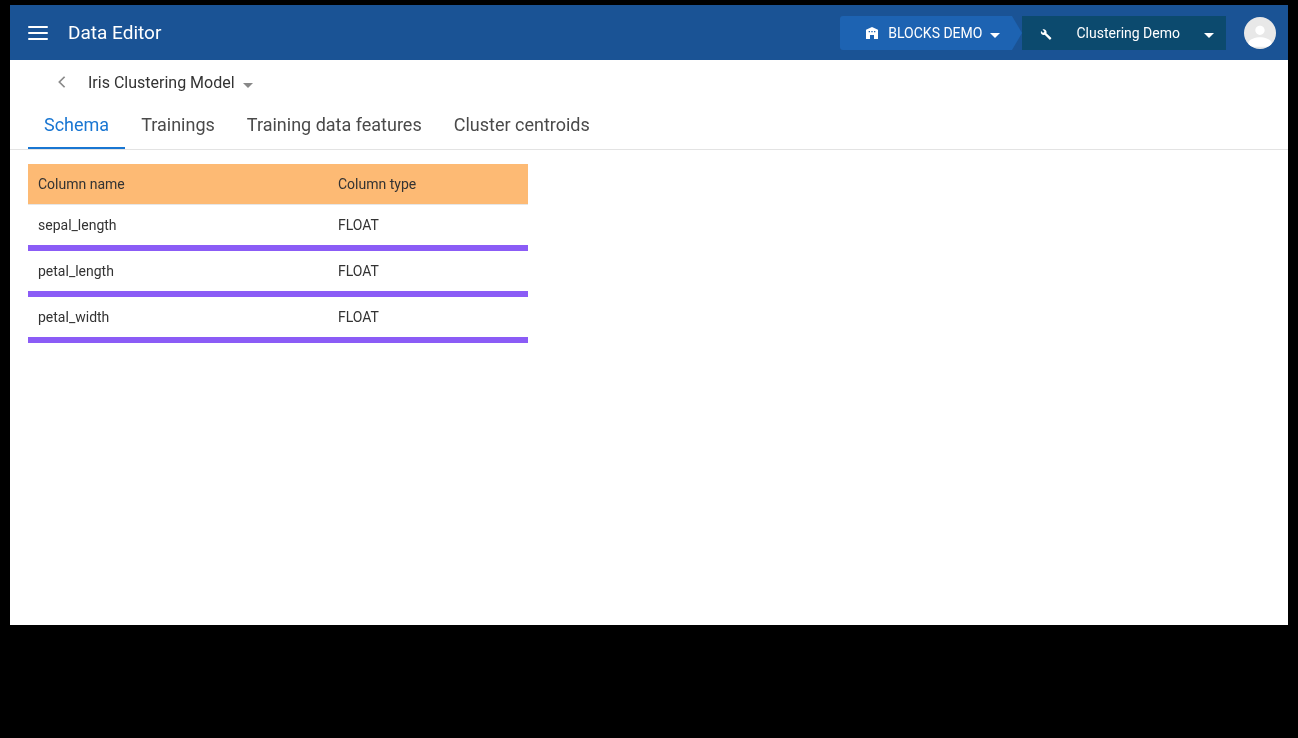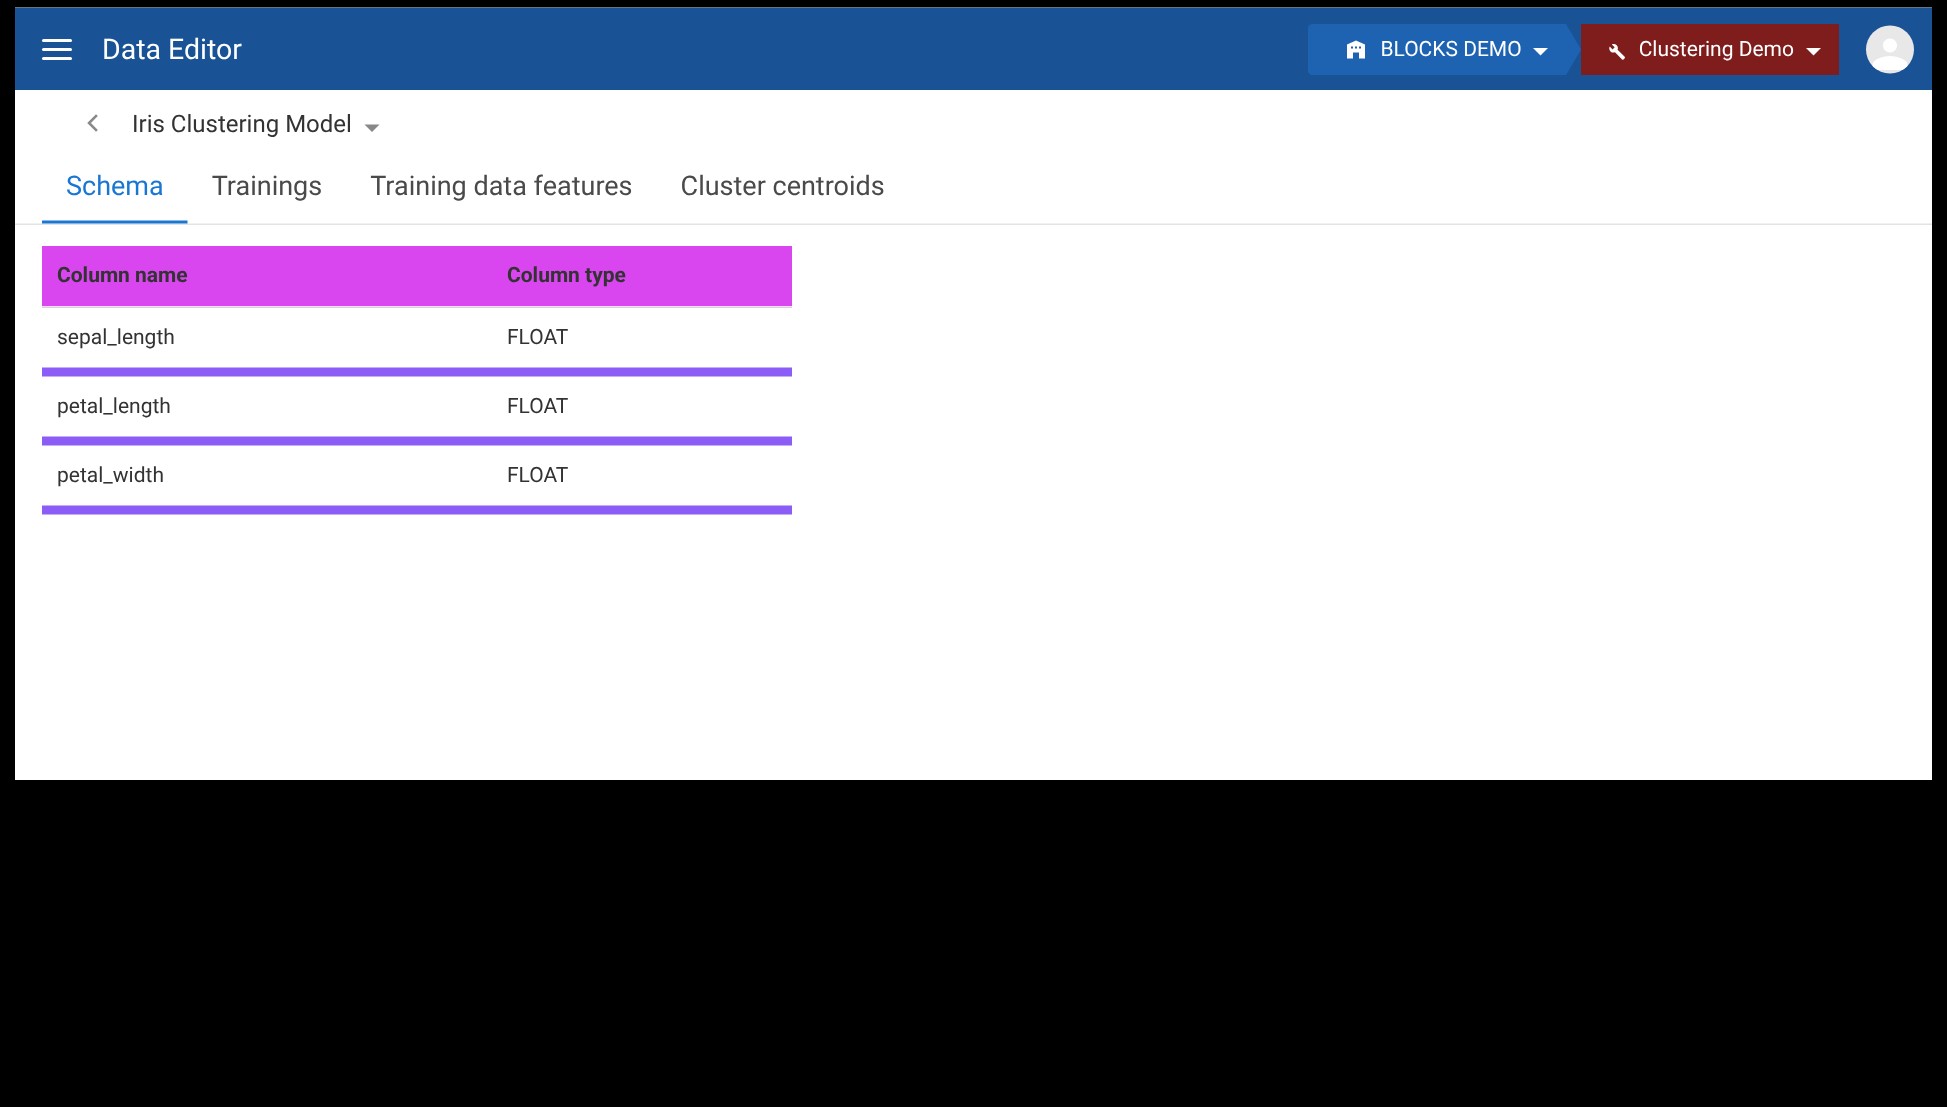--- a/index.html
+++ b/index.html
@@ -1,27 +1,27 @@
 <!DOCTYPE html>
 <html><head>
 <meta charset="utf-8">
 <style>
   * { box-sizing: border-box; margin: 0; padding: 0; }
   html, body { width: 1298px; height: 738px; font-family: -apple-system, BlinkMacSystemFont, "Segoe UI", Roboto, "Helvetica Neue", Arial, sans-serif; background: #000; }
-  .app-frame { position: absolute; top: 5px; left: 10px; width: 1278px; height: 515px; background: #fff; overflow: hidden; }
+  .app-frame { position: absolute; top: 5px; left: 10px; width: 1278px; height: 620px; background: #fff; overflow: hidden; }
   
   .topbar { height: 55px; background: #1a5395; color: #fff; display: flex; align-items: center; padding: 0 12px 0 18px; }
   .menu-icon { width: 24px; height: 24px; display: flex; flex-direction: column; justify-content: center; gap: 4px; cursor: pointer; }
   .menu-icon span { display: block; height: 2px; background: #fff; border-radius: 1px; width: 20px; }
   .app-title { font-size: 19px; font-weight: 400; margin-left: 16px; }
   .spacer { flex: 1; }
   .crumb-group { display: flex; align-items: center; height: 34px; }
   .crumb { display: flex; align-items: center; height: 34px; padding: 0 12px 0 14px; font-size: 14px; cursor: pointer; position: relative; }
   .crumb.primary { background: #1d63b2; border-radius: 3px 0 0 3px; padding-left: 24px; }
-  .crumb.secondary { background: #7f1d1d; margin-left: 10px; }
+  .crumb.secondary { background: #0c4a6e; margin-left: 10px; gap: 16px; }
   .crumb.primary::after {
     content: ""; position: absolute; right: -10px; top: 0; width: 0; height: 0;
     border-top: 17px solid transparent; border-bottom: 17px solid transparent; border-left: 10px solid #1d63b2;
   }
   .crumb svg { width: 16px; height: 16px; fill: #fff; margin-right: 8px; flex-shrink: 0; }
   .crumb .caret { margin-left: 8px; }
   .caret-down { width: 0; height: 0; border-left: 5px solid transparent; border-right: 5px solid transparent; border-top: 5px solid #fff; display: inline-block; }
   .avatar { width: 32px; height: 32px; border-radius: 50%; background: #e8e8e8; margin-left: 18px; display:flex; align-items:flex-end; justify-content:center; overflow:hidden; cursor:pointer;}
   .avatar svg { width: 28px; height: 28px; fill: #fff; }
   
@@ -31,21 +31,21 @@
   .model-title { font-size: 16px; margin-left: 14px; color: #333; }
   .model-caret { margin-left: 8px; }
   .model-caret .caret-down { border-top-color: #888; }
   
   .tabs { display: flex; padding: 0 18px; border-bottom: 1px solid #e3e3e3; }
   .tab { padding: 10px 16px 12px; font-size: 18px; color: #4a4a4a; cursor: pointer; border-bottom: 2px solid transparent; }
   .tab.active { color: #1976d2; border-bottom-color: #1976d2; }
   
   .content { padding: 14px 18px; }
   .data-table { width: 500px; border-collapse: collapse; font-size: 14px; color: #333; }
-  .data-table thead th { text-align: left; font-weight: 700; background: #d946ef; padding: 12px 10px; border-bottom: 1px solid #e6e6e6; }
+  .data-table thead th { text-align: left; font-weight: 400; background: #fdba74; padding: 12px 10px; border-bottom: 1px solid #e6e6e6; }
   .data-table tbody td { padding: 12px 10px; border-bottom: 6px solid #8b5cf6; }
   .col-name { width: 300px; }
   .col-type { width: 200px; }
 </style>
 </head>
 <body>
 
 <div class="app-frame">
 
   <div class="topbar">

